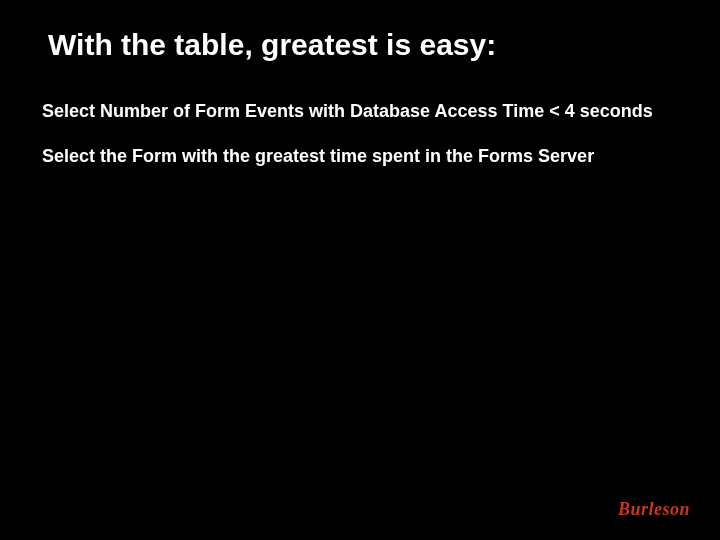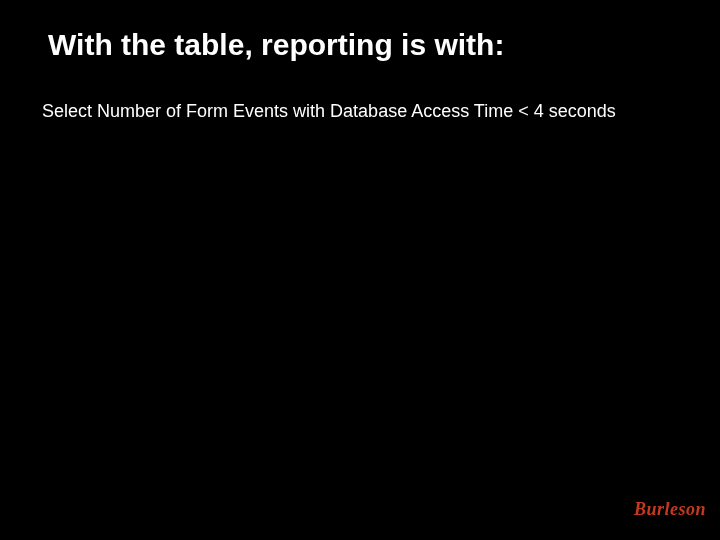--- a/index.html
+++ b/index.html
@@ -17,21 +17,21 @@
   }
   .title {
     font-size: 30px;
     font-weight: bold;
     color: #ffffff;
     margin-bottom: 38px;
     margin-left: 6px;
   }
   .subtitle {
     font-size: 18px;
-    font-weight: normal;
+    font-weight: bold;
     color: #ffffff;
     margin-bottom: 22px;
     line-height: 1.3;
   }
   .code-block {
     font-family: "Courier New", Courier, monospace;
     font-size: 17px;
     color: #ffffff;
     white-space: pre;
     line-height: 1.3;
@@ -40,21 +40,21 @@
   .footer-bar {
     position: absolute;
     bottom: 19px;
     left: 0;
     width: 720px;
     height: 24px;
     background: #000000;
     display: flex;
     align-items: center;
     justify-content: flex-end;
-    padding-right: 14px;
+    padding-right: 30px;
   }
   .brand-1 {
     font-family: "Times New Roman", Times, serif;
     font-weight: bold;
     font-size: 18px;
     font-style: italic;
     color: #c43a1e;
     letter-spacing: 0.5px;
   }
   .brand-2 {
@@ -64,23 +64,24 @@
     font-style: italic;
     color: #ffffff;
     letter-spacing: 0.5px;
     margin-left: 4px;
   }
 </style>
 </head>
 <body>
 
 <div class="slide">
-  <h1 class="title">With the table, reporting is with:</h1>
+  <h1 class="title">With the table, greatest is easy:</h1>
 
   <div class="subtitle">Select Number of Form Events with Database Access Time &lt; 4 seconds</div>
 
 
+  <div class="subtitle">Select the Form with the greatest time spent in the Forms Server</div>
 
 </div>
 
 <div class="footer-bar">
   <span class="brand-1">Burleson</span>
 </div>
 
 </body></html>

